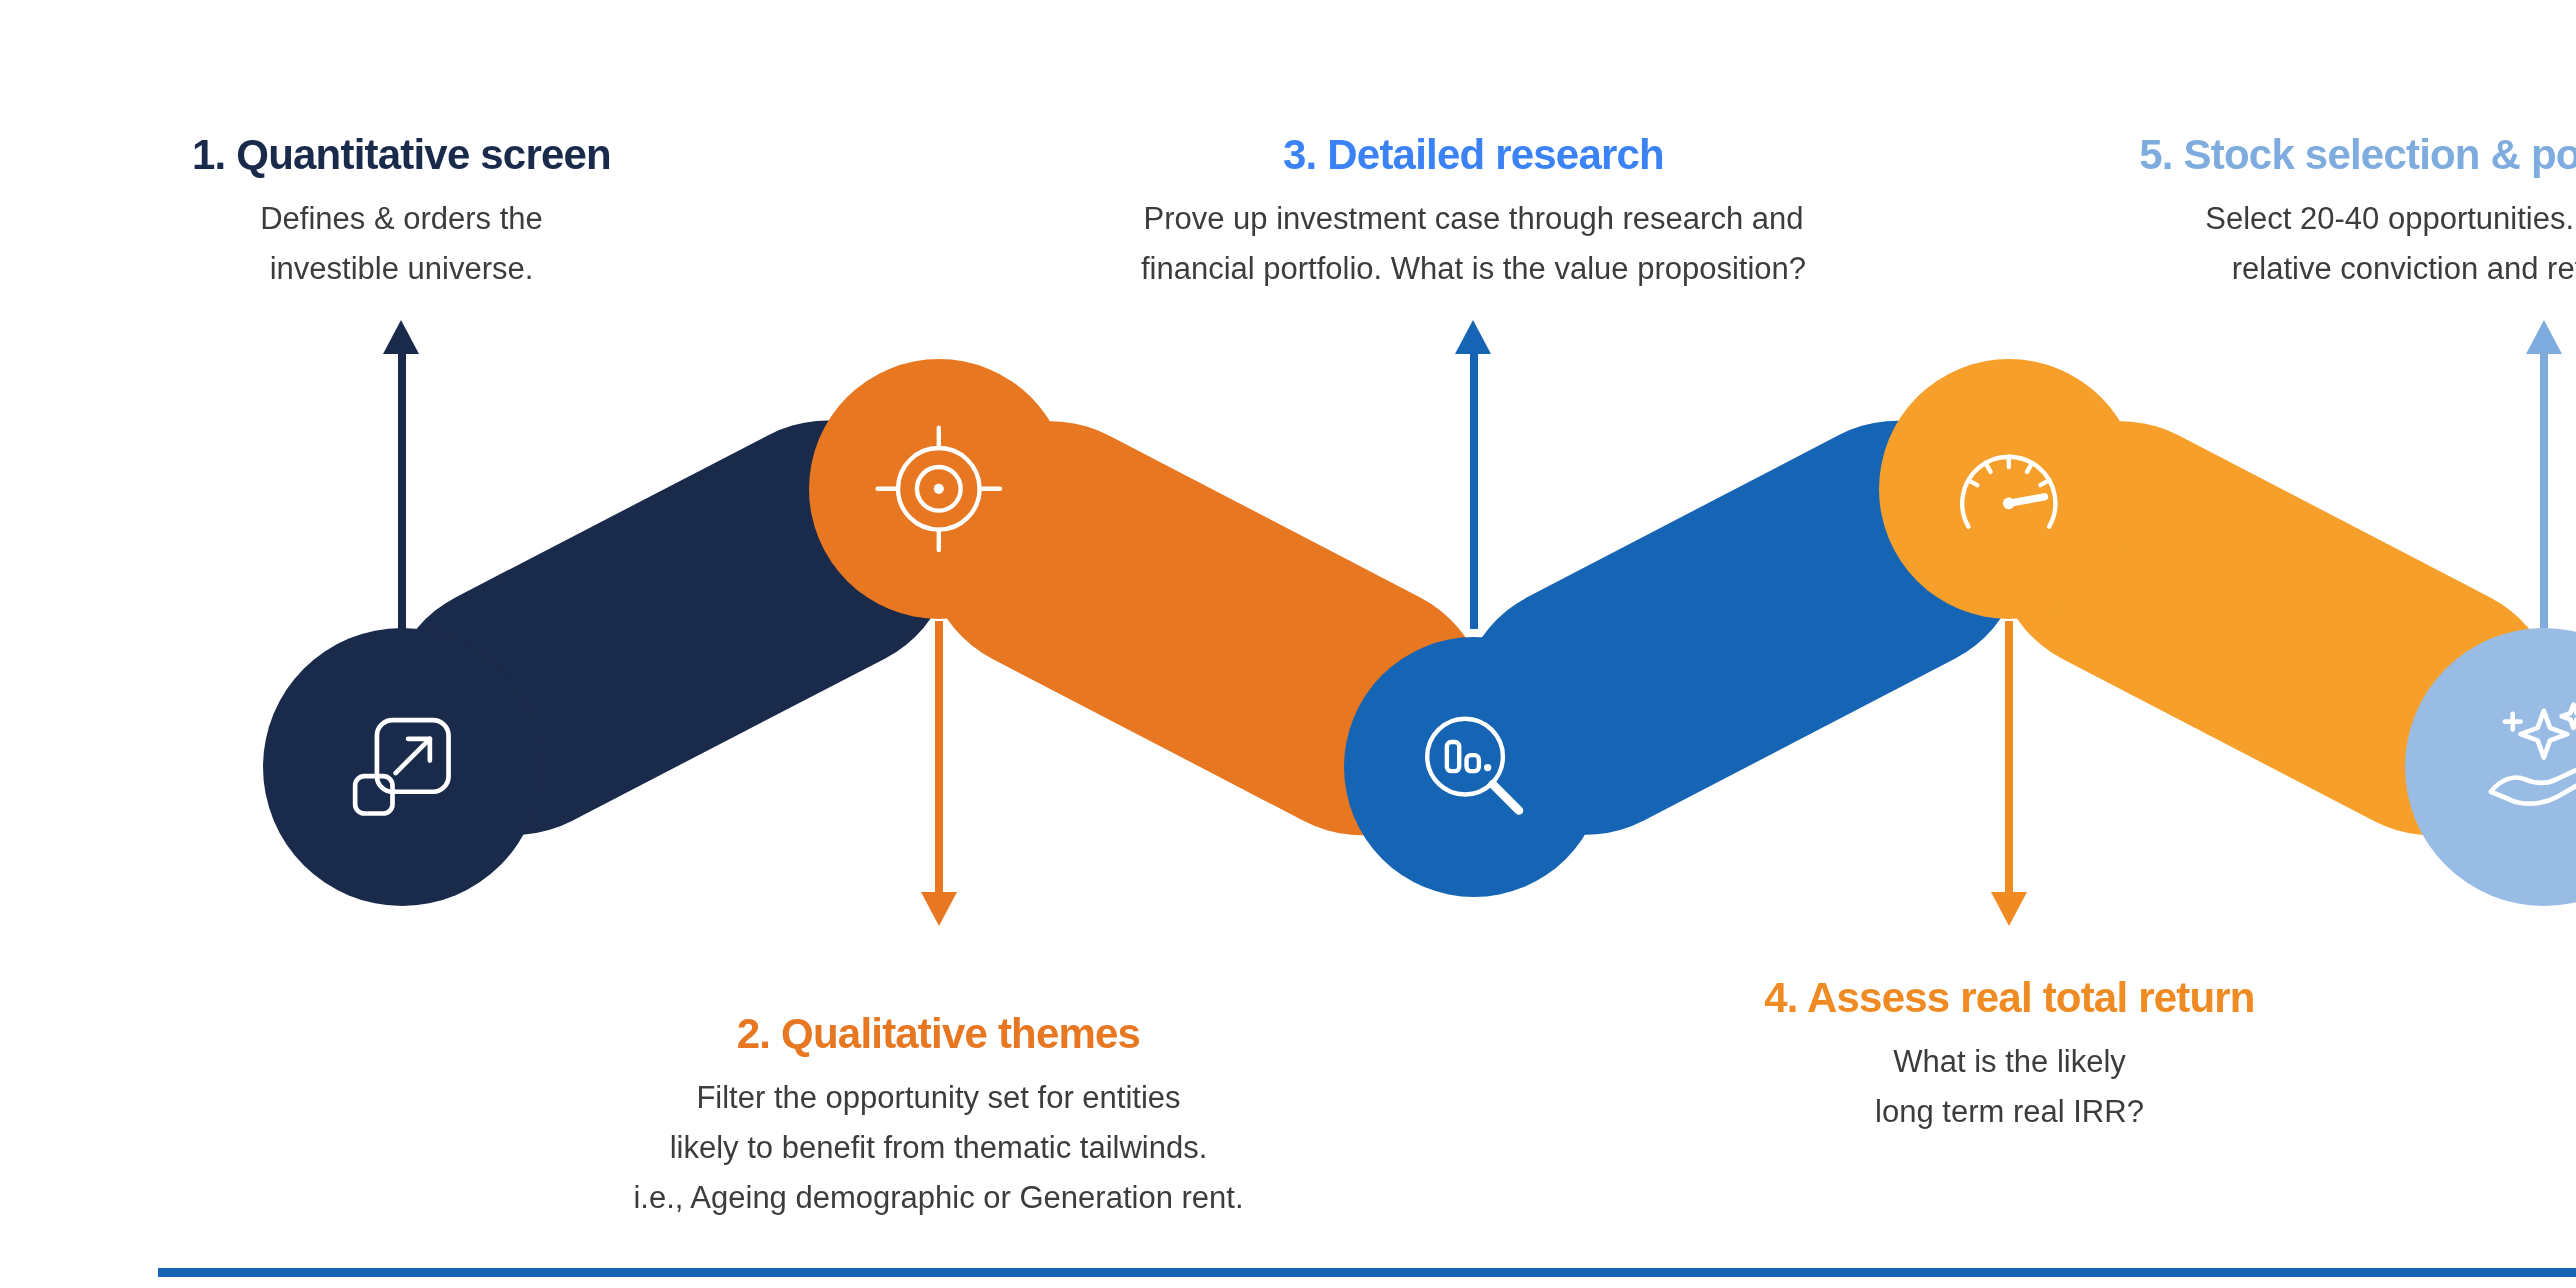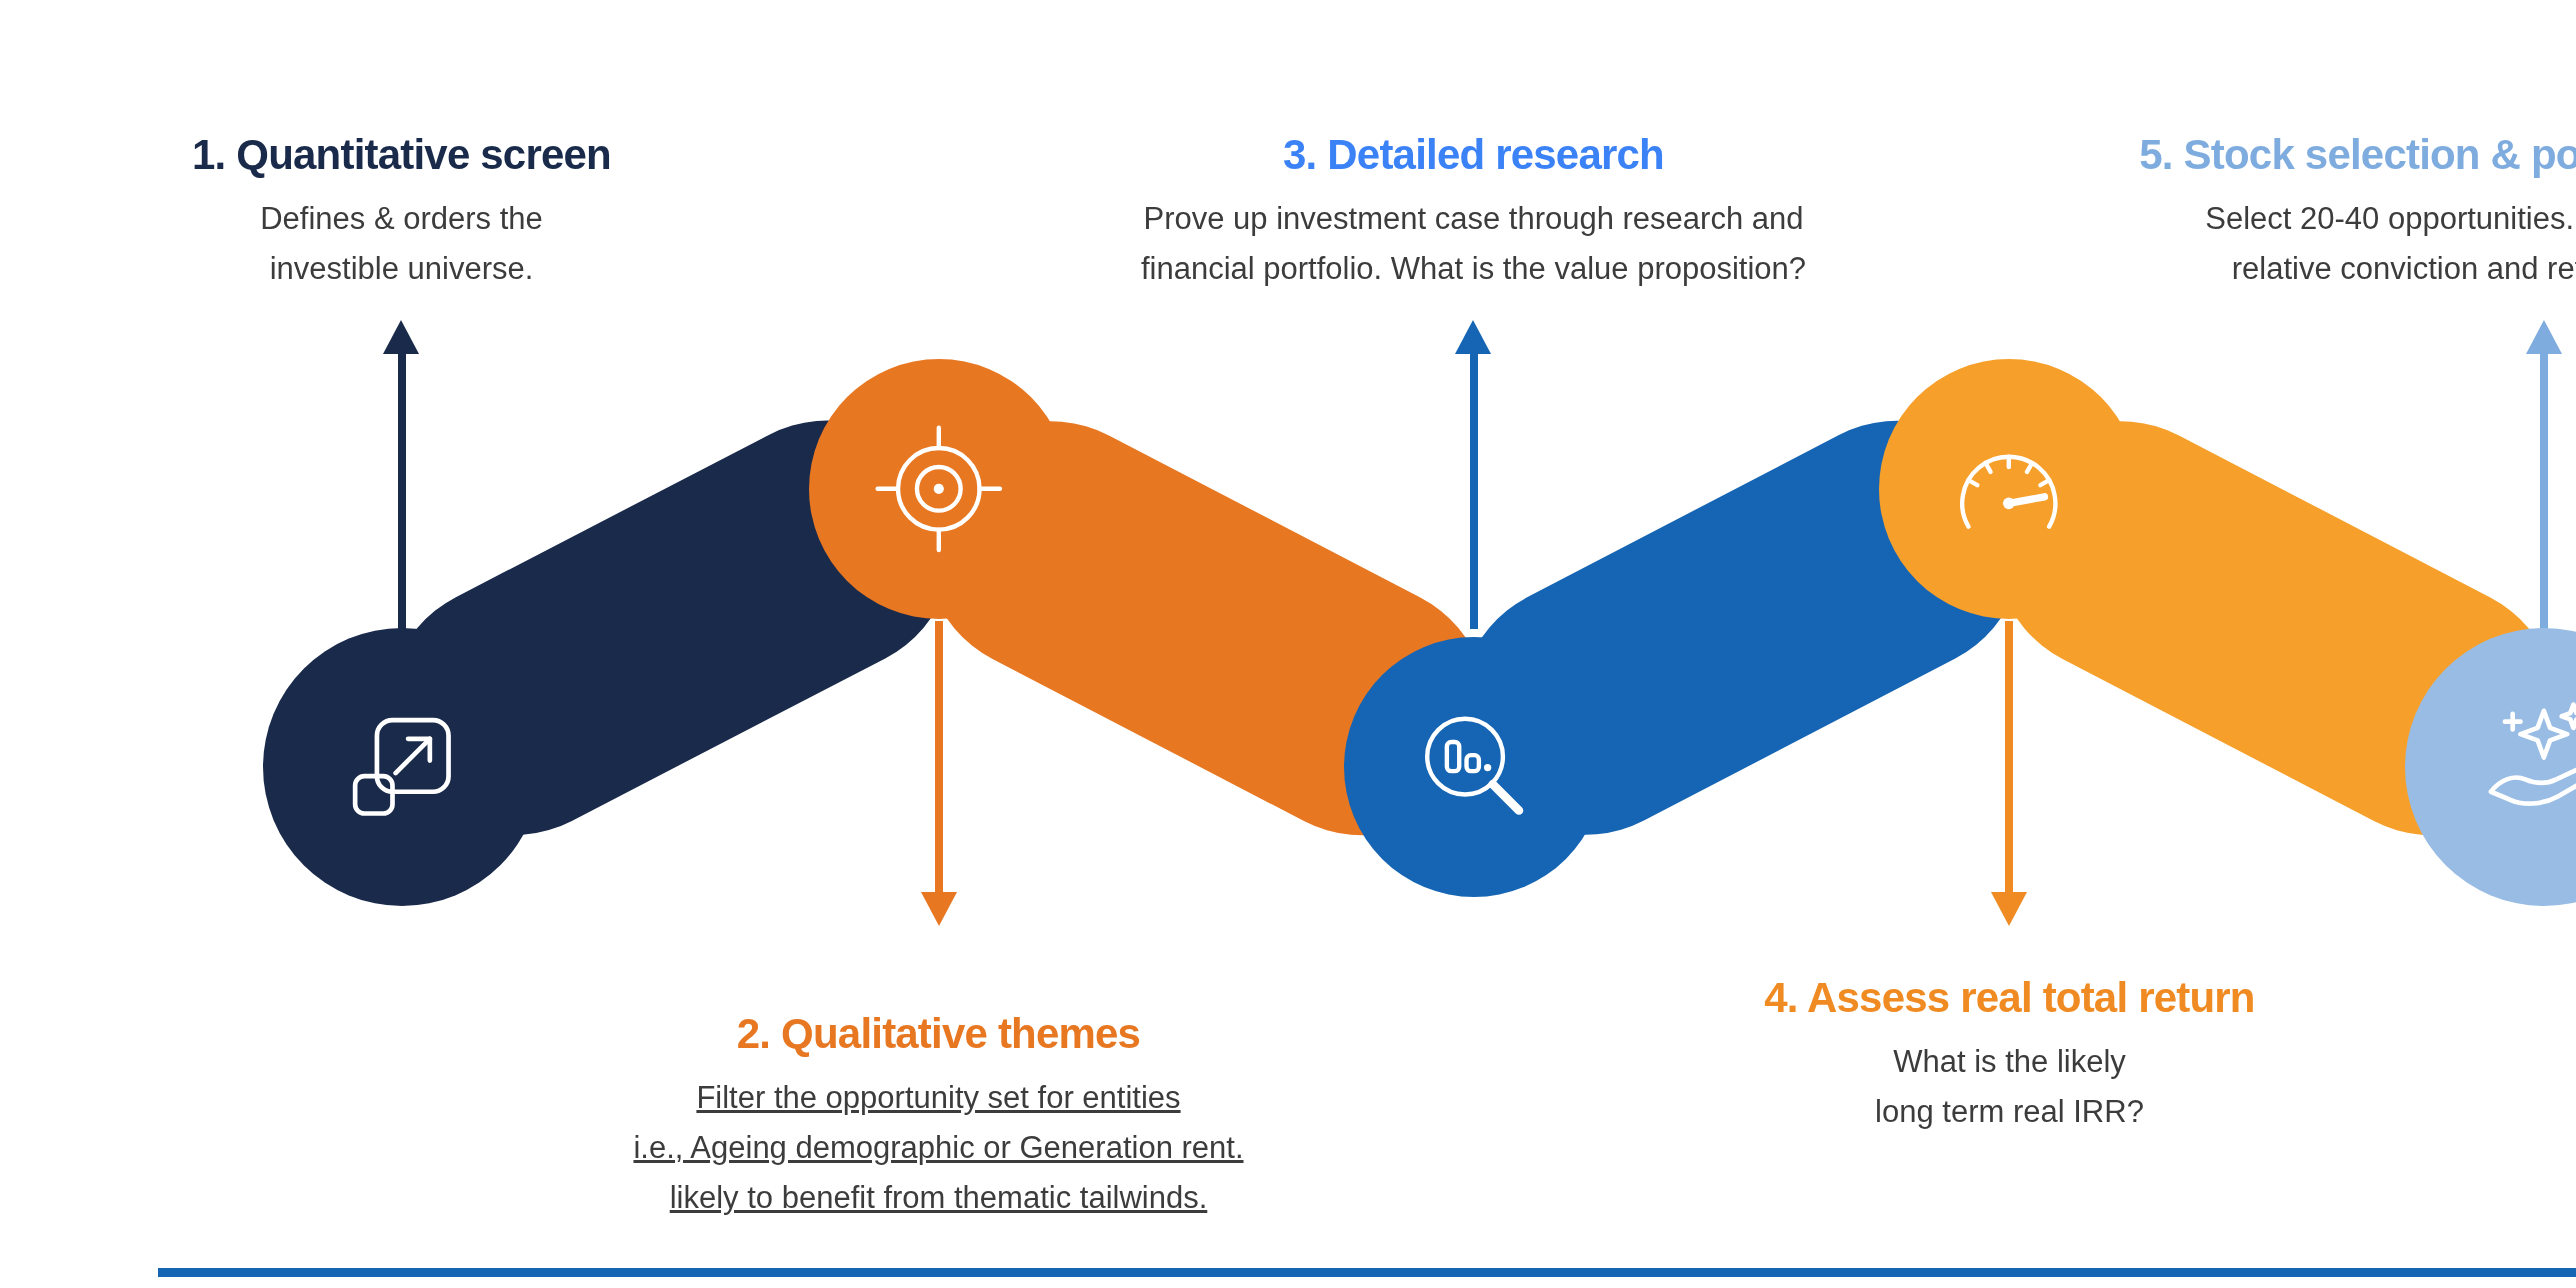--- a/index.html
+++ b/index.html
@@ -137,24 +137,24 @@
   <div class="label" style="left:-165px;top:130px;">
     <div class="title" style="color: rgb(26, 42, 74);">1. Quantitative screen</div>
     <div class="body" style="color: rgb(60, 60, 60);">
       <div>Defines &amp; orders the</div>
       <div>investible universe.</div>
     </div>
   </div>
 
   <div class="label" style="left:372px;top:961px;">
     <div class="title" style="color: rgb(232, 119, 34); margin-top: 48px;">2. Qualitative themes</div>
-    <div class="body" style="color: rgb(60, 60, 60); text-decoration: underline;">
+    <div class="body" style="color: rgb(60, 60, 60);">
       <div>Filter the opportunity set for entities</div>
+      <div>likely to benefit from thematic tailwinds.</div>
       <div>i.e., Ageing demographic or Generation rent.</div>
-      <div>likely to benefit from thematic tailwinds.</div>
     </div>
   </div>
 
   <div class="label" style="left:907px;top:130px;">
     <div class="title" style="color: #3b82f6;">3. Detailed research</div>
     <div class="body" style="color: rgb(60, 60, 60); text-align: center;">
       <div>Prove up investment case through research and</div>
       <div>financial portfolio. What is the value proposition?</div>
     </div>
   </div>

